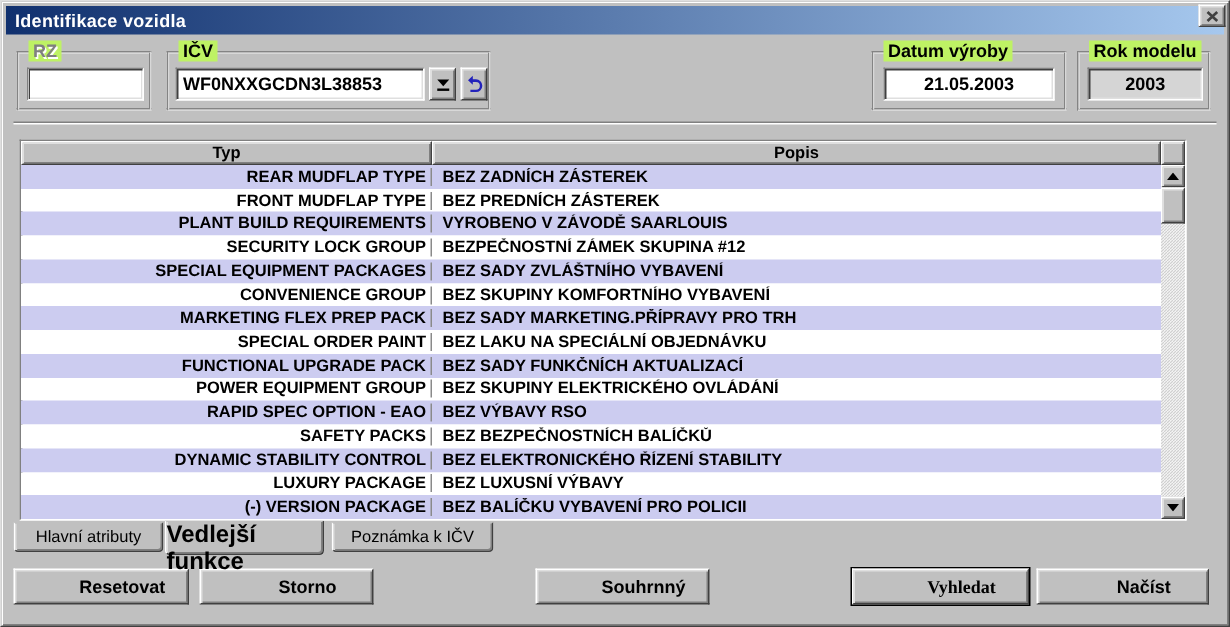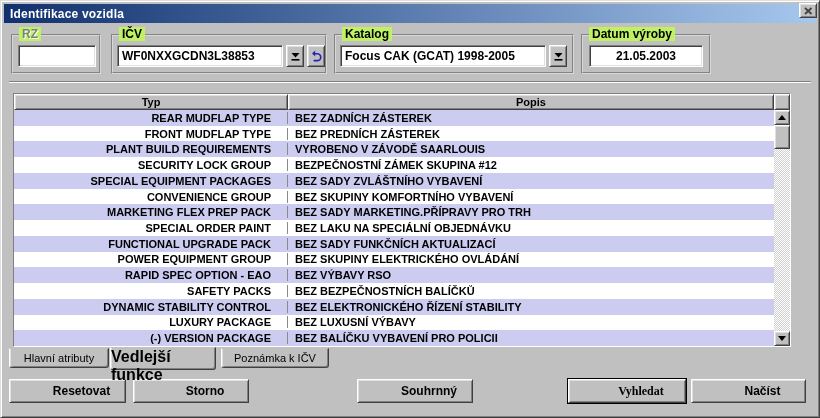--- a/index.html
+++ b/index.html
@@ -35,21 +35,21 @@
   .hcell{font-weight:bold;font-size:11px;display:grid;place-items:center;line-height:12px;overflow:hidden;}
   .hc-typ{width:274px;flex:0 0 274px;}
   .hc-popis{flex:1;}
   .hc-corner{width:16px;flex:0 0 16px;}
   .tmain{flex:1;display:flex;min-height:0;}
   .rows{flex:1;display:flex;flex-direction:column;min-width:0;}
   .trow{flex:1;display:flex;font-size:11px;font-weight:bold;align-items:center;
     white-space:nowrap;overflow:hidden;}
   .trow.alt{background:#ccccf0;}
   .trow.norm{background:#ffffff;}
-  .cell-typ{width:274px;flex:0 0 274px;text-align:right;padding-right:16px;box-sizing:border-box;
+  .cell-typ{width:274px;flex:0 0 274px;text-align:right;padding-right:3px;box-sizing:border-box;
     border-right:1px solid #8a8a8a;overflow:hidden;}
   .cell-popis{flex:1;padding-left:7px;overflow:hidden;}
   .vscroll{width:16px;flex:0 0 16px;display:flex;flex-direction:column;}
   .sbtn{height:15px;flex:0 0 15px;display:grid;place-items:center;}
   .strack{flex:1;background-color:#d0d0d0;
     background-image:linear-gradient(45deg,#fff 25%,transparent 25%,transparent 75%,#fff 75%),
       linear-gradient(45deg,#fff 25%,transparent 25%,transparent 75%,#fff 75%);
     background-size:2px 2px;background-position:0 0,1px 1px;position:relative;}
   .sthumb{position:absolute;top:0;left:0;width:16px;height:24px;}
   .tab{position:absolute;top:347px;height:20px;background:#c0c0c0;
@@ -97,38 +97,30 @@
     </div>
     <div class="smallbtn raised" style="left:194px;">
       <span>
         <svg width="11" height="12" viewBox="0 0 11 12">
           <path d="M4.2 0.5 L1 3.5 L4.2 6.5 L4.2 4.6 L6.3 4.6 A2.6 2.6 0 0 1 6.3 9.8 L2.6 9.8 L2.6 11.4 L6.3 11.4 A4.2 4.2 0 0 0 6.3 2.9 L4.2 2.9 Z" fill="#2222bb"></path>
         </svg>
       </span>
     </div>
   </div>
 
-  <div class="grp" style="left:333px;width:240px;">
-    <span class="grp-label">Katalog</span>
-    <input class="fld sunken" style="left: 4px; width: 206px;" value="Focus CAK (GCAT) 1998-2005">
-    <div class="smallbtn raised" style="left:213px;">
-      <span>
-        <svg width="9" height="9" viewBox="0 0 9 9">
-            <polygon points="0.5,1 8.5,1 4.5,5.5" fill="#000"></polygon>
-            <rect x="0.5" y="7" width="8" height="1.6" fill="#000"></rect>
-          </svg>
-      </span>
-    </div>
-  </div>
 
   <div class="grp" style="left:580px;width:130px;">
     <span class="grp-label">Datum výroby</span>
     <input class="fld sunken center" style="left: 6px; width: 114px;" value="21.05.2003">
   </div>
 
+  <div class="grp" style="left:717px;width:89px;">
+    <span class="grp-label">Rok modelu</span>
+    <div class="fld sunken ro" style="left:5px;width:77px;">2003</div>
+  </div>
 
   <div class="sep"></div>
 
   <div class="tpanel sunken">
     <div class="thead">
       <div class="hcell hc-typ raised">Typ</div>
       <div class="hcell hc-popis raised">Popis</div>
       <div class="hcell hc-corner raised"></div>
     </div>
     <div class="tmain">

